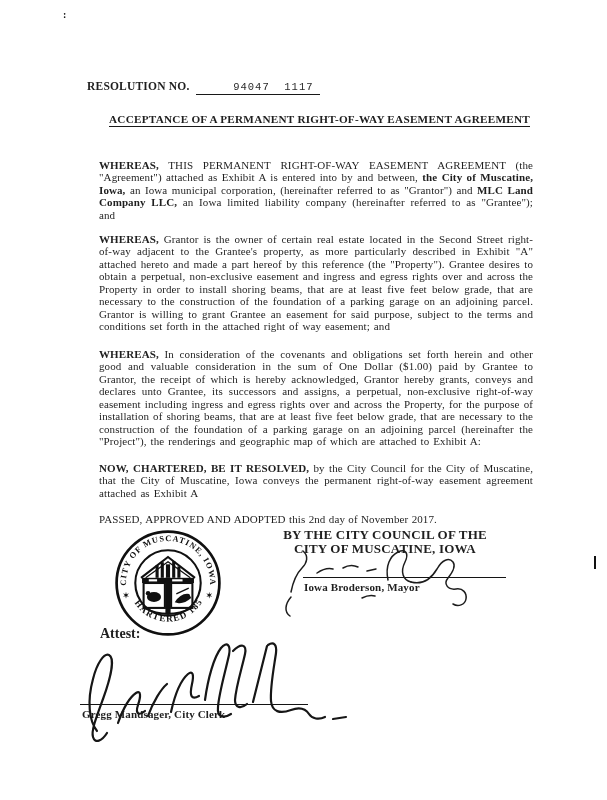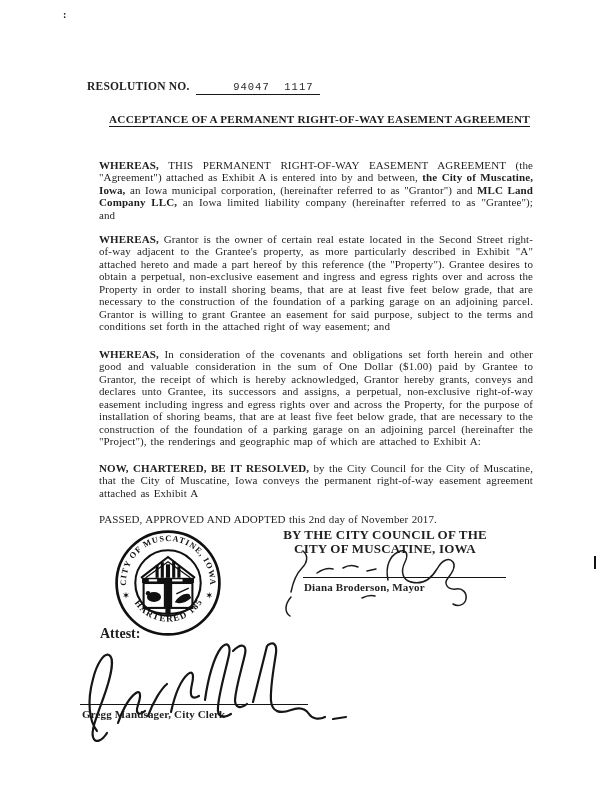--- a/index.html
+++ b/index.html
@@ -122,21 +122,21 @@
       <path d="M29,76 Q52,87.5 75,76" fill="none" stroke="#101010" stroke-width="2"></path>
     </g>
   </svg>
 
   <div class="by-council">
     <div>BY THE CITY COUNCIL OF THE</div>
     <div>CITY OF MUSCATINE, IOWA</div>
   </div>
 
   <div class="sig-line mayor-line"></div>
-  <div class="sig-name mayor-name">Diana Broderson, Mayor</div>
+  <div class="sig-name mayor-name">Iowa Broderson, Mayor</div>
 
   <div class="attest">Attest:</div>
 
   <div class="sig-line clerk-line"></div>
   <div class="sig-name clerk-name">Gregg Mandsager, City Clerk</div>
 
   <svg class="overlay" viewBox="0 0 607 800">
     <g fill="none" stroke="#1d1d1d" stroke-width="1.5" stroke-linecap="round">
       <path d="M303,551 c6,5 4,12 -1,17 c-5,5 -9,14 -11,24"></path>
       <path d="M291,597 c-6,7 -7,15 -1,19"></path>

